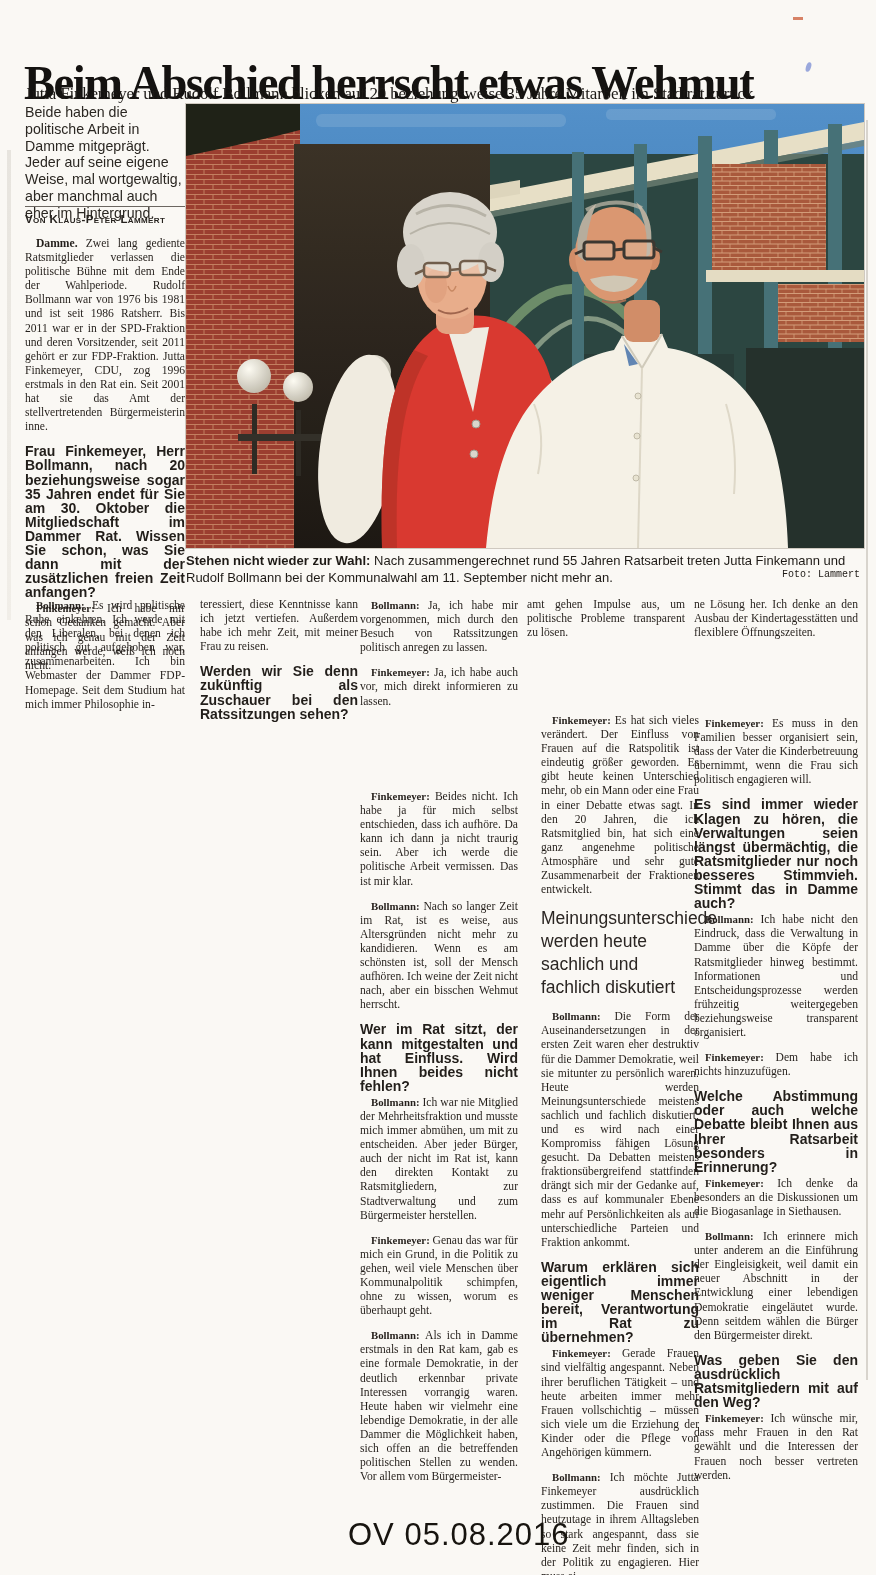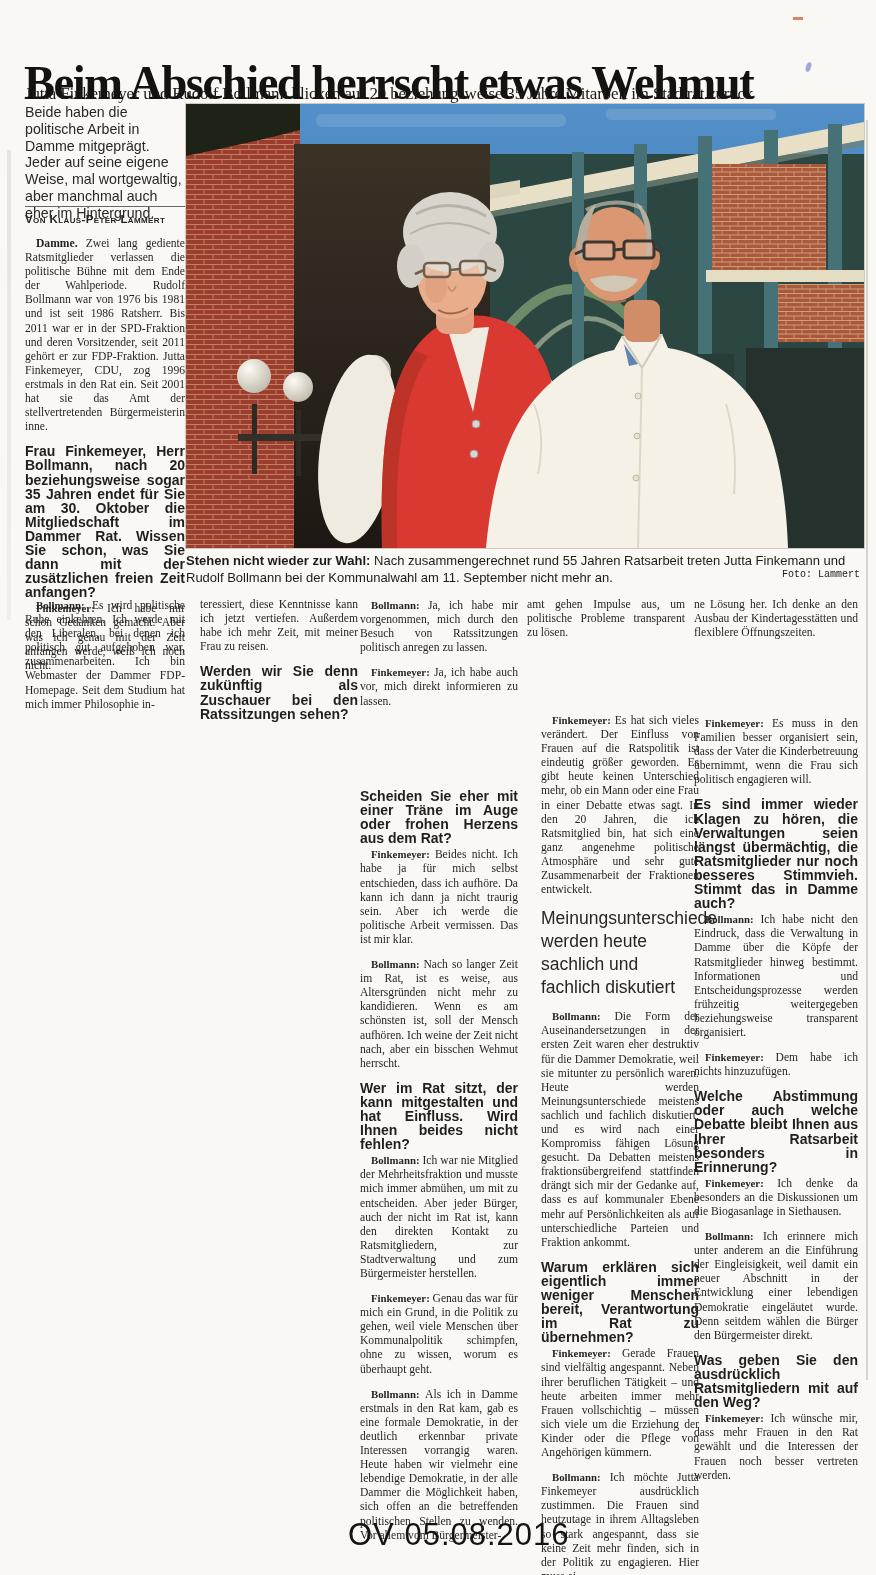--- a/index.html
+++ b/index.html
@@ -228,21 +228,20 @@
       <p class="a"><b class="spk">Bollmann: </b>Ja, ich habe mir vorgenommen, mich durch den Besuch von Ratssitzungen politisch anregen zu lassen.</p>
       <p class="a"><b class="spk">Finkemeyer: </b>Ja, ich habe auch vor, mich direkt informieren zu lassen.</p>
     </div>
   <div class="col c4a">
       <p class="a noind">amt gehen Impulse aus, um politische Probleme transparent zu lösen.</p>
     </div>
   <div class="col c5a">
       <p class="a noind">ne Lösung her. Ich denke an den Ausbau der Kindertagesstätten und flexiblere Öffnungszeiten.</p>
     </div>
   <div class="col c3b">
-      <p class="q">Scheiden Sie eher mit einer Träne im Auge oder frohen Herzens aus dem Rat?</p>
       <p class="a"><b class="spk">Finkemeyer: </b>Beides nicht. Ich habe ja für mich selbst entschieden, dass ich aufhöre. Da kann ich dann ja nicht traurig sein. Aber ich werde die politische Arbeit vermissen. Das ist mir klar.</p>
       <p class="a"><b class="spk">Bollmann: </b>Nach so langer Zeit im Rat, ist es weise, aus Altersgründen nicht mehr zu kandidieren. Wenn es am schönsten ist, soll der Mensch aufhören. Ich weine der Zeit nicht nach, aber ein bisschen Wehmut herrscht.</p>
       <p class="q">Wer im Rat sitzt, der kann mitgestalten und hat Einfluss. Wird Ihnen beides nicht fehlen?</p>
       <p class="a"><b class="spk">Bollmann: </b>Ich war nie Mitglied der Mehrheitsfraktion und musste mich immer abmühen, um mit zu entscheiden. Aber jeder Bürger, auch der nicht im Rat ist, kann den direkten Kontakt zu Ratsmitgliedern, zur Stadtverwaltung und zum Bürgermeister herstellen.</p>
       <p class="a"><b class="spk">Finkemeyer: </b>Genau das war für mich ein Grund, in die Politik zu gehen, weil viele Menschen über Kommunalpolitik schimpfen, ohne zu wissen, worum es überhaupt geht.</p>
       <p class="a"><b class="spk">Bollmann: </b>Als ich in Damme erstmals in den Rat kam, gab es eine formale Demokratie, in der deutlich erkennbar private Interessen vorrangig waren. Heute haben wir vielmehr eine lebendige Demokratie, in der alle Dammer die Möglichkeit haben, sich offen an die betreffenden politischen Stellen zu wenden. Vor allem vom Bürgermeister-</p>
     </div>
   <div class="col c4b">
       <p class="a"><b class="spk">Finkemeyer: </b>Es hat sich vieles verändert. Der Einfluss von Frauen auf die Ratspolitik ist eindeutig größer geworden. Es gibt heute keinen Unterschied mehr, ob ein Mann oder eine Frau in einer Debatte etwas sagt. In den 20 Jahren, die ich Ratsmitglied bin, hat sich eine ganz angenehme politische Atmosphäre und sehr gute Zusammenarbeit der Fraktionen entwickelt.</p>
       <p class="pullquote">Meinungsunterschiede werden heute sachlich und fachlich diskutiert</p>

